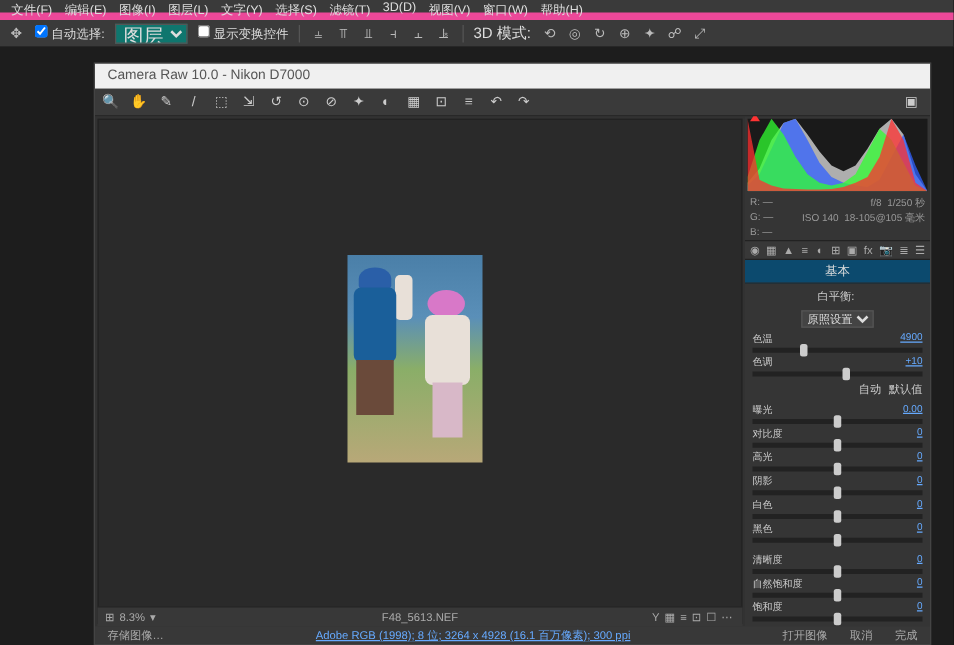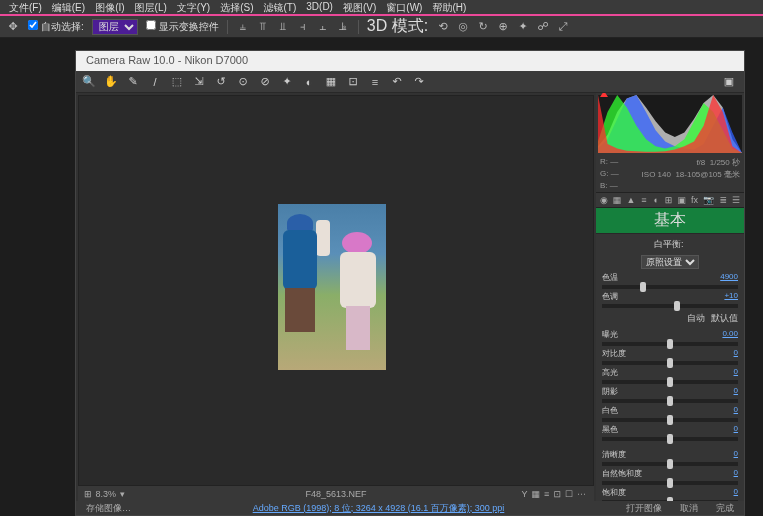--- a/index.html
+++ b/index.html
@@ -1,22 +1,22 @@
 <!DOCTYPE html>
 <html><head>
 <meta charset="utf-8">
 <style>
 * { margin: 0; padding: 0; box-sizing: border-box; font-family: "Microsoft YaHei", Arial, sans-serif; }
 body { background: #000; width: 763px; height: 516px; overflow: hidden; font-size: 10px; color: #ccc; }
-.menubar { background: #3a3a3a; height: 16px; display: flex; padding: 0 4px; border-bottom: 2px solid #ec4899; }
+.menubar { background: #3a3a3a; height: 16px; display: flex; padding: 0 4px; border-bottom: 6px solid #ec4899; }
 .menubar span { padding: 1px 5px; font-size: 10px; color: #ddd; cursor: default; }
 .toolbar { background: #3a3a3a; height: 22px; display: flex; align-items: center; padding: 0 6px; gap: 8px; border-bottom: 1px solid #222; }
 .toolbar .chk { display: flex; gap: 3px; font-size: 10px; color: #ddd; }
 .toolbar input[type=checkbox] { width: 10px; height: 10px; }
-.toolbar select { background: #4c1d95; color: #ddd; border: 1px solid #555; font-size: 10px; height: 16px; padding: 0 2px; }
+.toolbar select { background: #0f766e; color: #ddd; border: 1px solid #555; font-size: 16px; height: 16px; padding: 0 2px; }
 .toolbar .divider { width: 1px; height: 14px; background: #555; }
 .tbicon { width: 14px; height: 14px; display: flex; align-items: center; justify-content: center; color: #bbb; font-size: 11px; }
 .workspace { position: absolute; top: 38px; left: 0; right: 0; bottom: 0; background: #1d1d1d; }
 .cr-window { position: absolute; top: 12px; left: 75px; width: 670px; height: 466px; background: #323232; border: 1px solid #444; }
 .cr-title { background: #f0f0f0; color: #555; height: 20px; padding: 3px 10px; font-size: 11px; }
 .cr-tools { background: #3a3a3a; height: 22px; display: flex; align-items: center; padding: 0 6px; gap: 8px; border-bottom: 1px solid #282828; position: relative; }
 .cr-tools .tool { width: 14px; height: 14px; color: #ccc; font-size: 11px; display: flex; align-items: center; justify-content: center; }
 .cr-tools .right { position: absolute; right: 8px; display: flex; gap: 6px; }
 .cr-body { display: flex; height: calc(100% - 56px); }
 .cr-preview { flex: 1; background: #2a2a2a; position: relative; border: 1px solid #222; margin: 2px; }
@@ -30,21 +30,21 @@
 .kid2 .body { width: 36px; height: 56px; background: #e8e0d8; position: absolute; top: 20px; right: 4px; border-radius: 6px; }
 .kid2 .legs { width: 24px; height: 44px; background: #d8b8c8; position: absolute; top: 74px; right: 10px; }
 .adult { position: absolute; left: 38px; top: 16px; width: 14px; height: 36px; background: #e8e0d8; border-radius: 4px; }
 .cr-right { width: 148px; background: #353535; display: flex; flex-direction: column; overflow: hidden; }
 .histogram { height: 58px; background: #1a1a1a; margin: 2px; position: relative; }
 .histogram svg { width: 100%; height: 100%; }
 .metadata { padding: 2px 4px; font-size: 8px; color: #999; display: flex; flex-direction: column; gap: 1px; }
 .metadata .row { display: flex; justify-content: space-between; }
 .panel-tabs { height: 16px; background: #383838; display: flex; align-items: center; gap: 5px; padding: 0 4px; border-top: 1px solid #222; border-bottom: 1px solid #222; }
 .panel-tabs .ptab { width: 12px; height: 12px; color: #aaa; font-size: 9px; display: flex; align-items: center; justify-content: center; }
-.panel-header { text-align: center; font-size: 16px; color: #ddd; padding: 2px 0; background: #15803d; border-bottom: 1px solid #282828; }
+.panel-header { text-align: center; font-size: 10px; color: #ddd; padding: 2px 0; background: #0c4a6e; border-bottom: 1px solid #282828; }
 .panel-body { flex: 1; overflow-y: auto; padding: 4px 6px; }
 .field-row { display: flex; align-items: center; gap: 4px; margin-bottom: 3px; font-size: 9px; color: #ccc; flex-direction: column; }
 .field-row label { width: 32px; }
 .field-row select { flex: 1; background: #444; color: #ddd; border: 1px solid #555; font-size: 9px; height: 14px; }
 .slider-row { margin-bottom: 2px; }
 .slider-row .labels { display: flex; justify-content: space-between; font-size: 8px; color: #ccc; }
 .slider-row .labels .val { color: #6af; text-decoration: underline; }
 .slider-row .track { height: 4px; background: #222; position: relative; margin-top: 2px; }
 .slider-row .thumb { position: absolute; top: -3px; width: 6px; height: 10px; background: #ccc; border-radius: 2px; transform: translateX(-50%); }
 .section-buttons { display: flex; justify-content: flex-end; gap: 6px; font-size: 9px; margin: 4px 0; }
@@ -89,21 +89,21 @@
   <div class="divider"></div>
   <div style="display:flex;gap:6px">
       <span class="tbicon">⫨</span>
       <span class="tbicon">⫪</span>
       <span class="tbicon">⫫</span>
       <span class="tbicon">⫞</span>
       <span class="tbicon">⫠</span>
       <span class="tbicon">⫡</span>
     </div>
   <div class="divider"></div>
-  <span style="font-size:16px;color:#ddd">3D 模式:</span>
+  <span style="font-size:12px;color:#ddd">3D 模式:</span>
   <div style="display:flex;gap:6px">
       <span class="tbicon">⟲</span>
       <span class="tbicon">◎</span>
       <span class="tbicon">↻</span>
       <span class="tbicon">⊕</span>
       <span class="tbicon">✦</span>
       <span class="tbicon">☍</span>
       <span class="tbicon">⤢</span>
     </div>
 </div>

